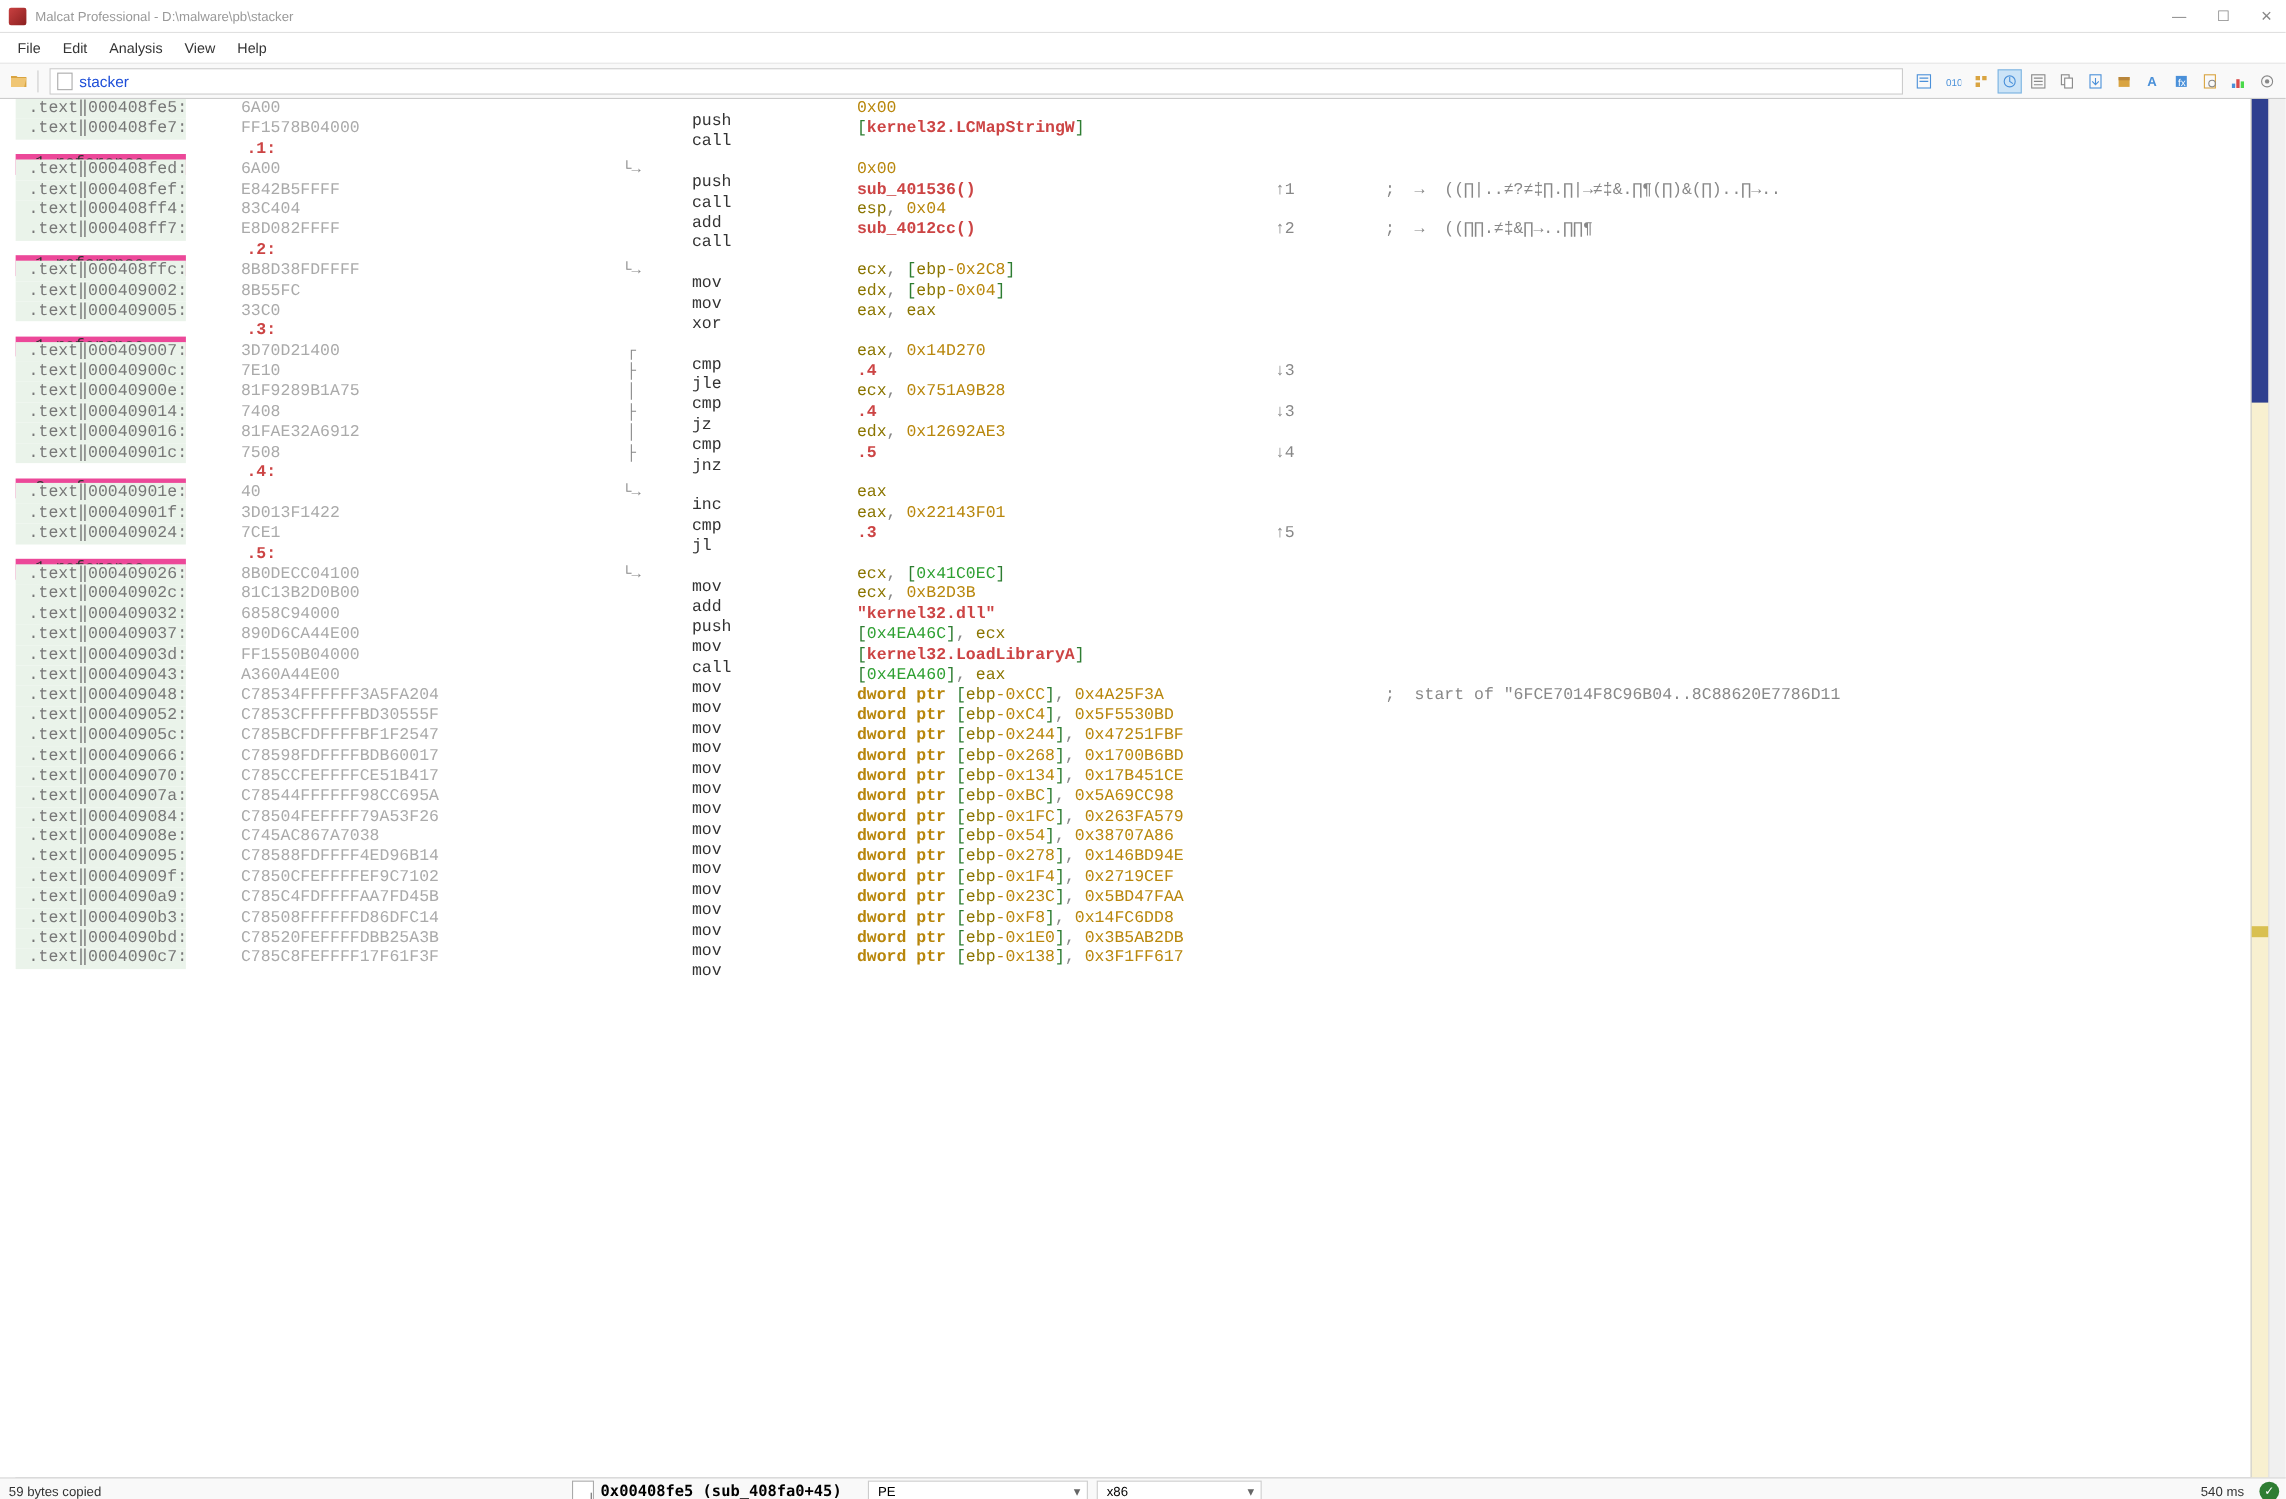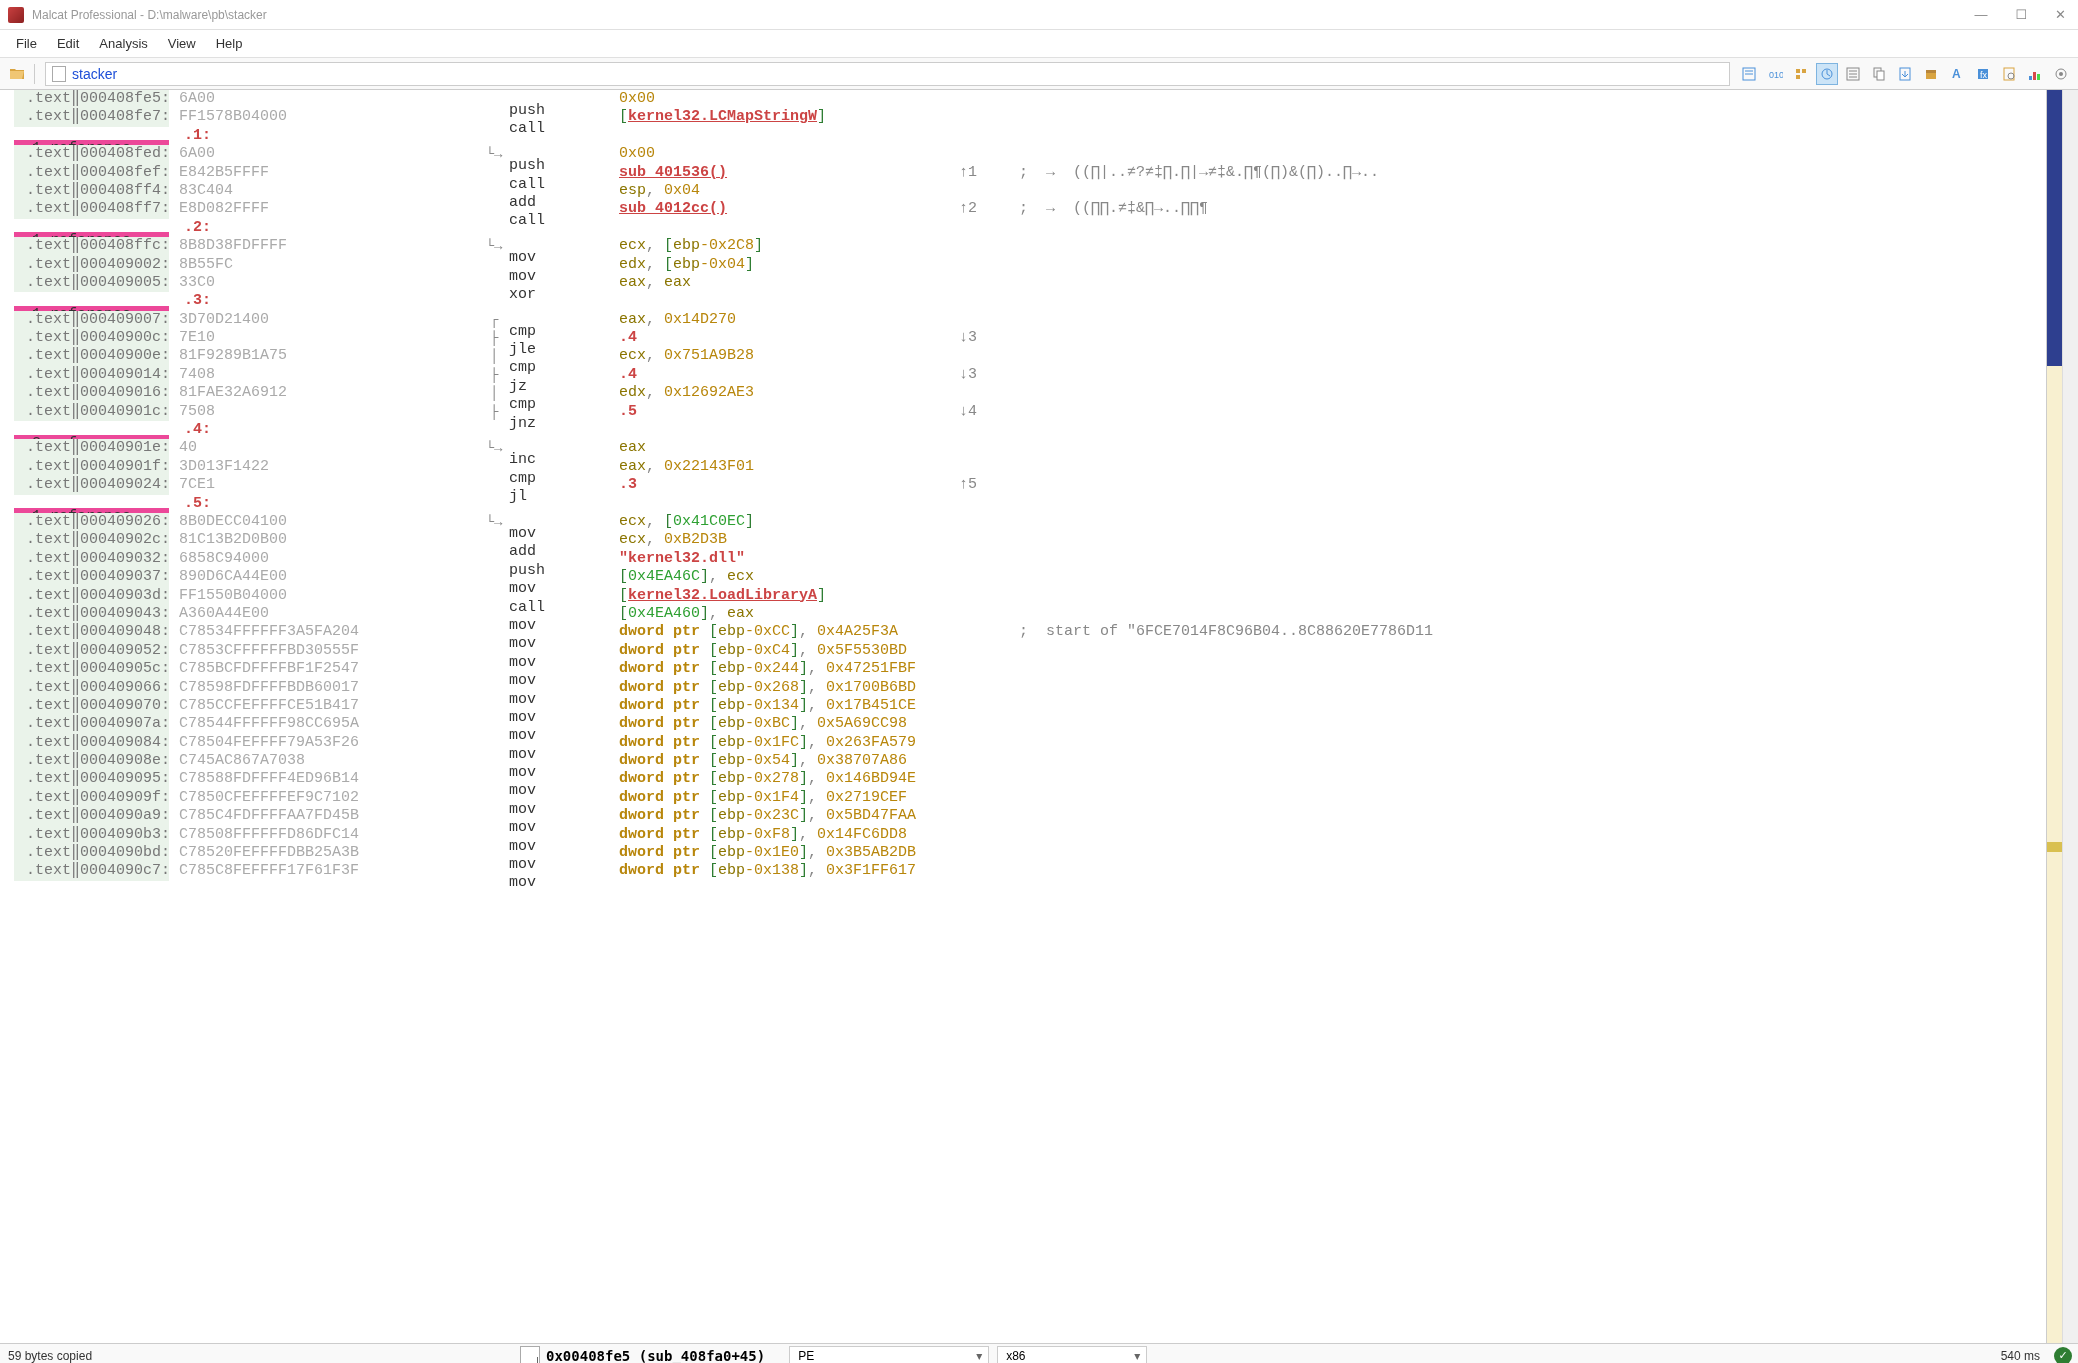--- a/index.html
+++ b/index.html
@@ -28,35 +28,35 @@
     .tb-icon.active { background: #cce4f7; border: 1px solid #7eb4e0; }
     .tb-sep { width:1px; height:20px; background:#ccc; margin:0 4px; }
     .path-box { flex:1; height:24px; border:1px solid #ccc; background:#fff; display:flex; align-items:center; padding:0 6px; margin:0 6px; }
     .path-icon { width:14px; height:16px; border:1px solid #aaa; background:#fff; margin-right:6px; }
     .path-text { color:#1d4ed8; font-size:14px; }
     
     .content-area { display:flex; height: calc(100vh - 110px); position:relative; }
     .gutter-col { width:14px; background:#fff; border-right: none; }
     .code-area { flex:1; font-family: 'Consolas', 'Courier New', monospace; font-size:15px; line-height:18.4px; overflow:hidden; white-space:pre; }
     
-    .line { display:flex; height:18.4px; align-items:center; }
+    .line { display:flex; height:18.4px; align-items:center;gap:40px; }
     .addr-col { width:155px; padding-left:12px; color:#777; background:#eaf3ea; position:relative; }
     .addr-col.ref { background:#ec4899;margin-top:27px; }
     .ref-text { color:#333; padding-left:6px; }
     .hex-col { width:310px; color:#aaa; padding-left:10px; }
     .flow-col { width:30px; color:#888; text-align:center; font-size:14px; }
     .mnem-col { width:110px; color:#333; font-weight:normal;margin-top:24px; }
     .op-col { width:340px; }
     .jmp-col { width:60px; color:#888; }
     .cmt-col { color:#888; flex:1; overflow:hidden; }
     
     .lbl { color:#c44; font-weight:bold; }
     .num { color:#b8860b; }
     .reg { color:#8b7500; }
-    .func { color:#c44; font-weight:bold;text-decoration:underline; }
+    .func { color:#c44; font-weight:bold; }
     .kw { color:#b8860b; font-weight:bold; }
     .str { color:#c44; font-weight:bold; }
     .bracket { color:#2e7d32; }
     .memref { color:#2ea032; }
     .punct { color:#888; }
     
     .nav-strip { width:16px; border-left:1px solid #ccc; background:#f8f0d0; position:relative; }
     .nav-mark { position:absolute; width:100%; background:#2e3f8f; }
     .scroll-track { width:16px; background:#f0f0f0; border-left:1px solid #ddd; }
     

